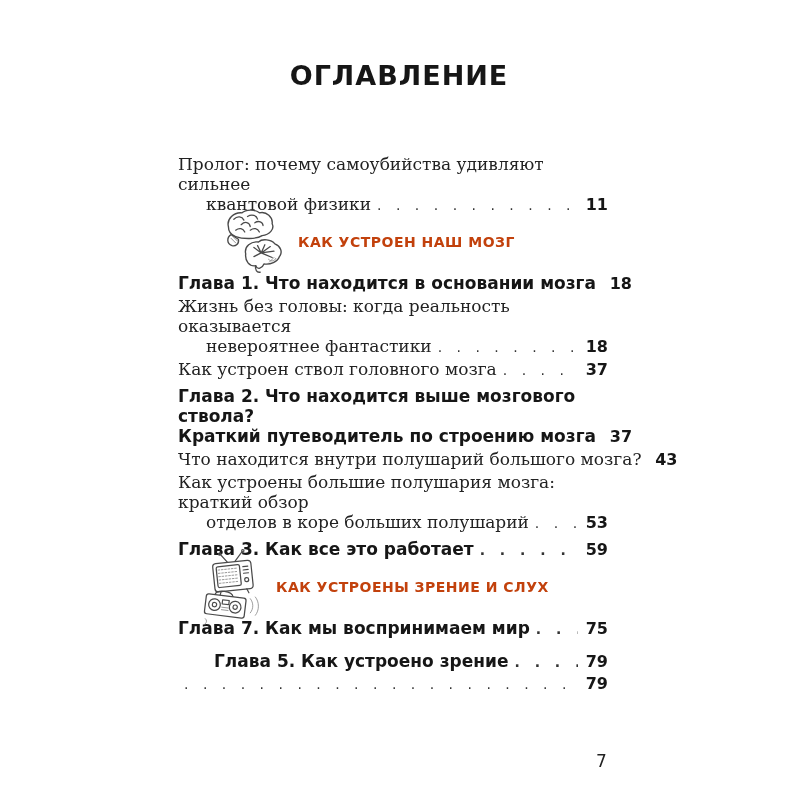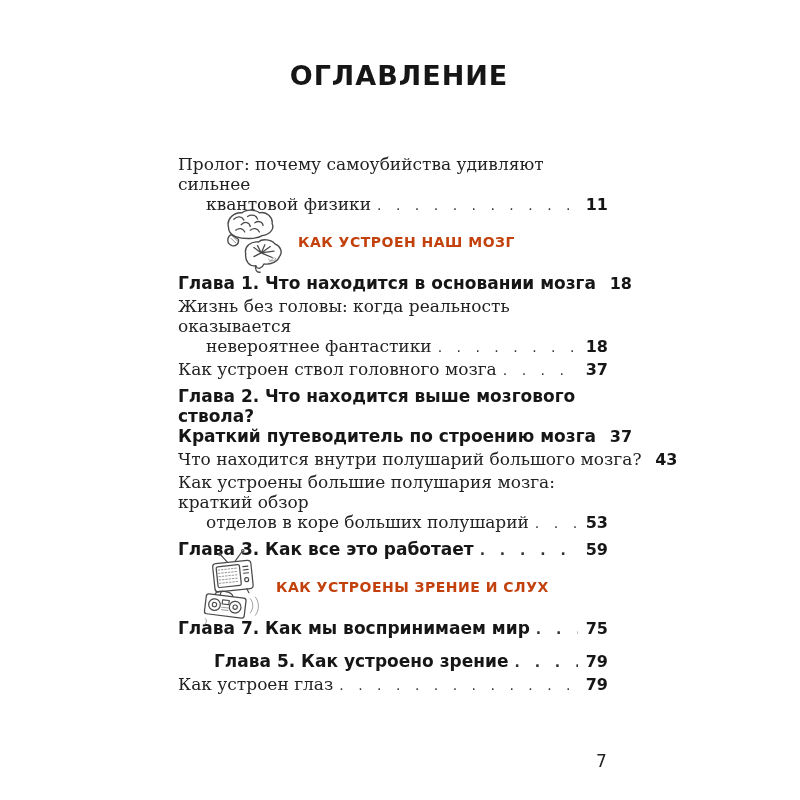--- a/index.html
+++ b/index.html
@@ -225,21 +225,20 @@
     <div class="item chapter" style="margin-top:12px;margin-left:36px;">
       <div class="row">
         <span class="t">Глава 5. Как устроено зрение</span>
         <span class="dots"></span>
         <span class="pg">79</span>
       </div>
     </div>
 
     <div class="item serif">
       <div class="row">
-        <span class="t">Как устроен глаз</span>
         <span class="dots"></span>
         <span class="pg">79</span>
       </div>
     </div>
 
 
   </div>
 
   <div class="folio">7</div>
 

